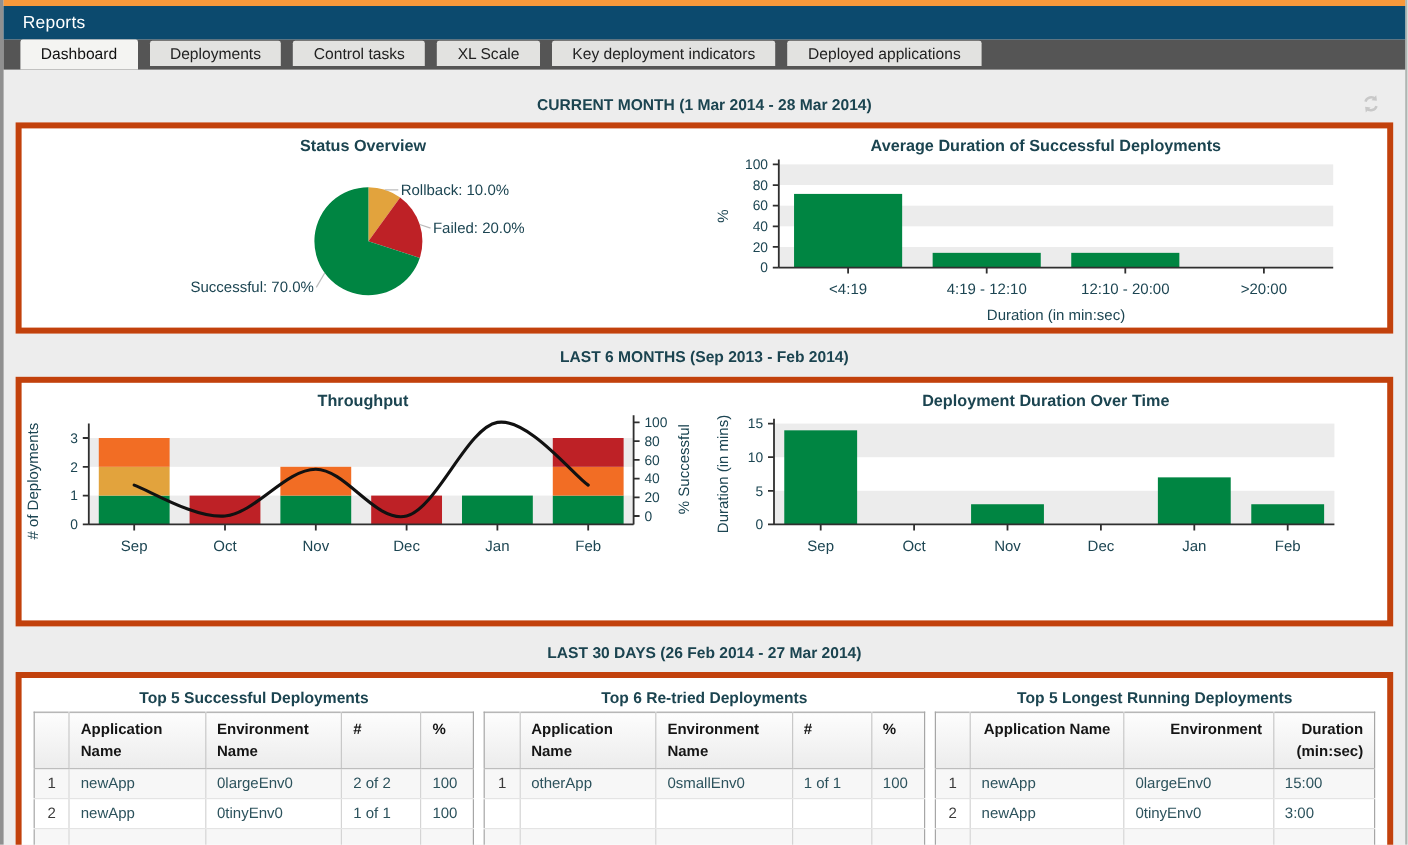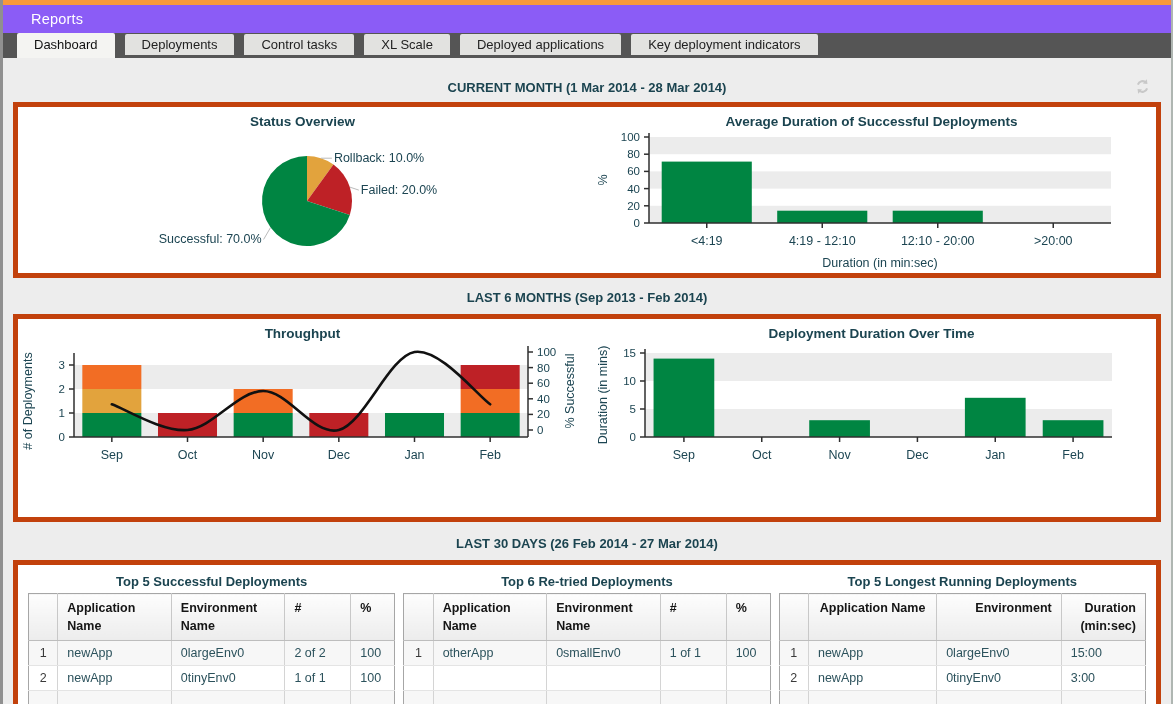--- a/index.html
+++ b/index.html
@@ -1,21 +1,21 @@
 <!DOCTYPE html>
 <html><head>
 <meta charset="utf-8">
 <style>
   html,body{margin:0;padding:0;width:1173px;height:704px;overflow:hidden;
     font-family:"Liberation Sans",sans-serif;background:#EDEDED;}
   .window{width:1173px;height:704px;box-sizing:border-box;
     border-left:3px solid #909090;border-right:2px solid #AFB6B2;background:#EDEDED;}
   .accent{height:5px;background:#F8993B;}
-  .titlebar{height:28px;background:#8b5cf6;color:#FFFFFF;display:flex;align-items:center;
-    padding-left:28px;font-size:14.5px;font-weight:500;letter-spacing:.2px;}
+  .titlebar{height:28px;background:#0c4a6e;color:#FFFFFF;display:flex;align-items:center;
+    padding-left:16px;font-size:14.5px;font-weight:500;letter-spacing:.2px;}
   .tabbar{height:25px;background:#555555;display:flex;align-items:flex-start;
     padding-left:14px;gap:10px;}
   .tab{box-sizing:border-box;padding:0 17px;font-size:13px;color:#222;background:#E2E2E0;
     height:21px;margin-top:1px;line-height:21px;border-radius:2px 2px 0 0;cursor:pointer;white-space:nowrap;}
   .tab.active{background:#F4F4F2;height:25px;margin-top:0;line-height:24px;color:#111;text-align:center;}
   .content{padding:20px 10px 0 10px;}
   .secthead{position:relative;text-align:center;height:20px;line-height:20px;
     font-size:13px;font-weight:bold;color:#1B4450;}
   .secthead .refresh{position:absolute;right:8px;top:0px;width:22px;height:20px;border:none;
     background:transparent;padding:0;cursor:pointer;}
@@ -50,22 +50,22 @@
 <div class="window">
   <div class="accent"></div>
   <div class="titlebar">
     <span>Reports</span>
   </div>
   <div class="tabbar">
     <div class="tab active">Dashboard</div>
     <div class="tab">Deployments</div>
     <div class="tab">Control tasks</div>
     <div class="tab">XL Scale</div>
+    <div class="tab">Key deployment indicators</div>
     <div class="tab">Deployed applications</div>
-    <div class="tab">Key deployment indicators</div>
   </div>
 
   <div class="content">
 
     <div class="secthead mb4">
       <span>CURRENT MONTH (1 Mar 2014 - 28 Mar 2014)</span>
       <button class="refresh" title="">
         <svg viewBox="0 0 18 18" width="17" height="17">
           <path d="M4.1 7.0 A5.3 5.3 0 0 1 12.9 4.9" fill="none" stroke="#C8C8C8" stroke-width="2.2"></path>
           <path d="M13.9 11.0 A5.3 5.3 0 0 1 5.1 13.1" fill="none" stroke="#C8C8C8" stroke-width="2.2"></path>

